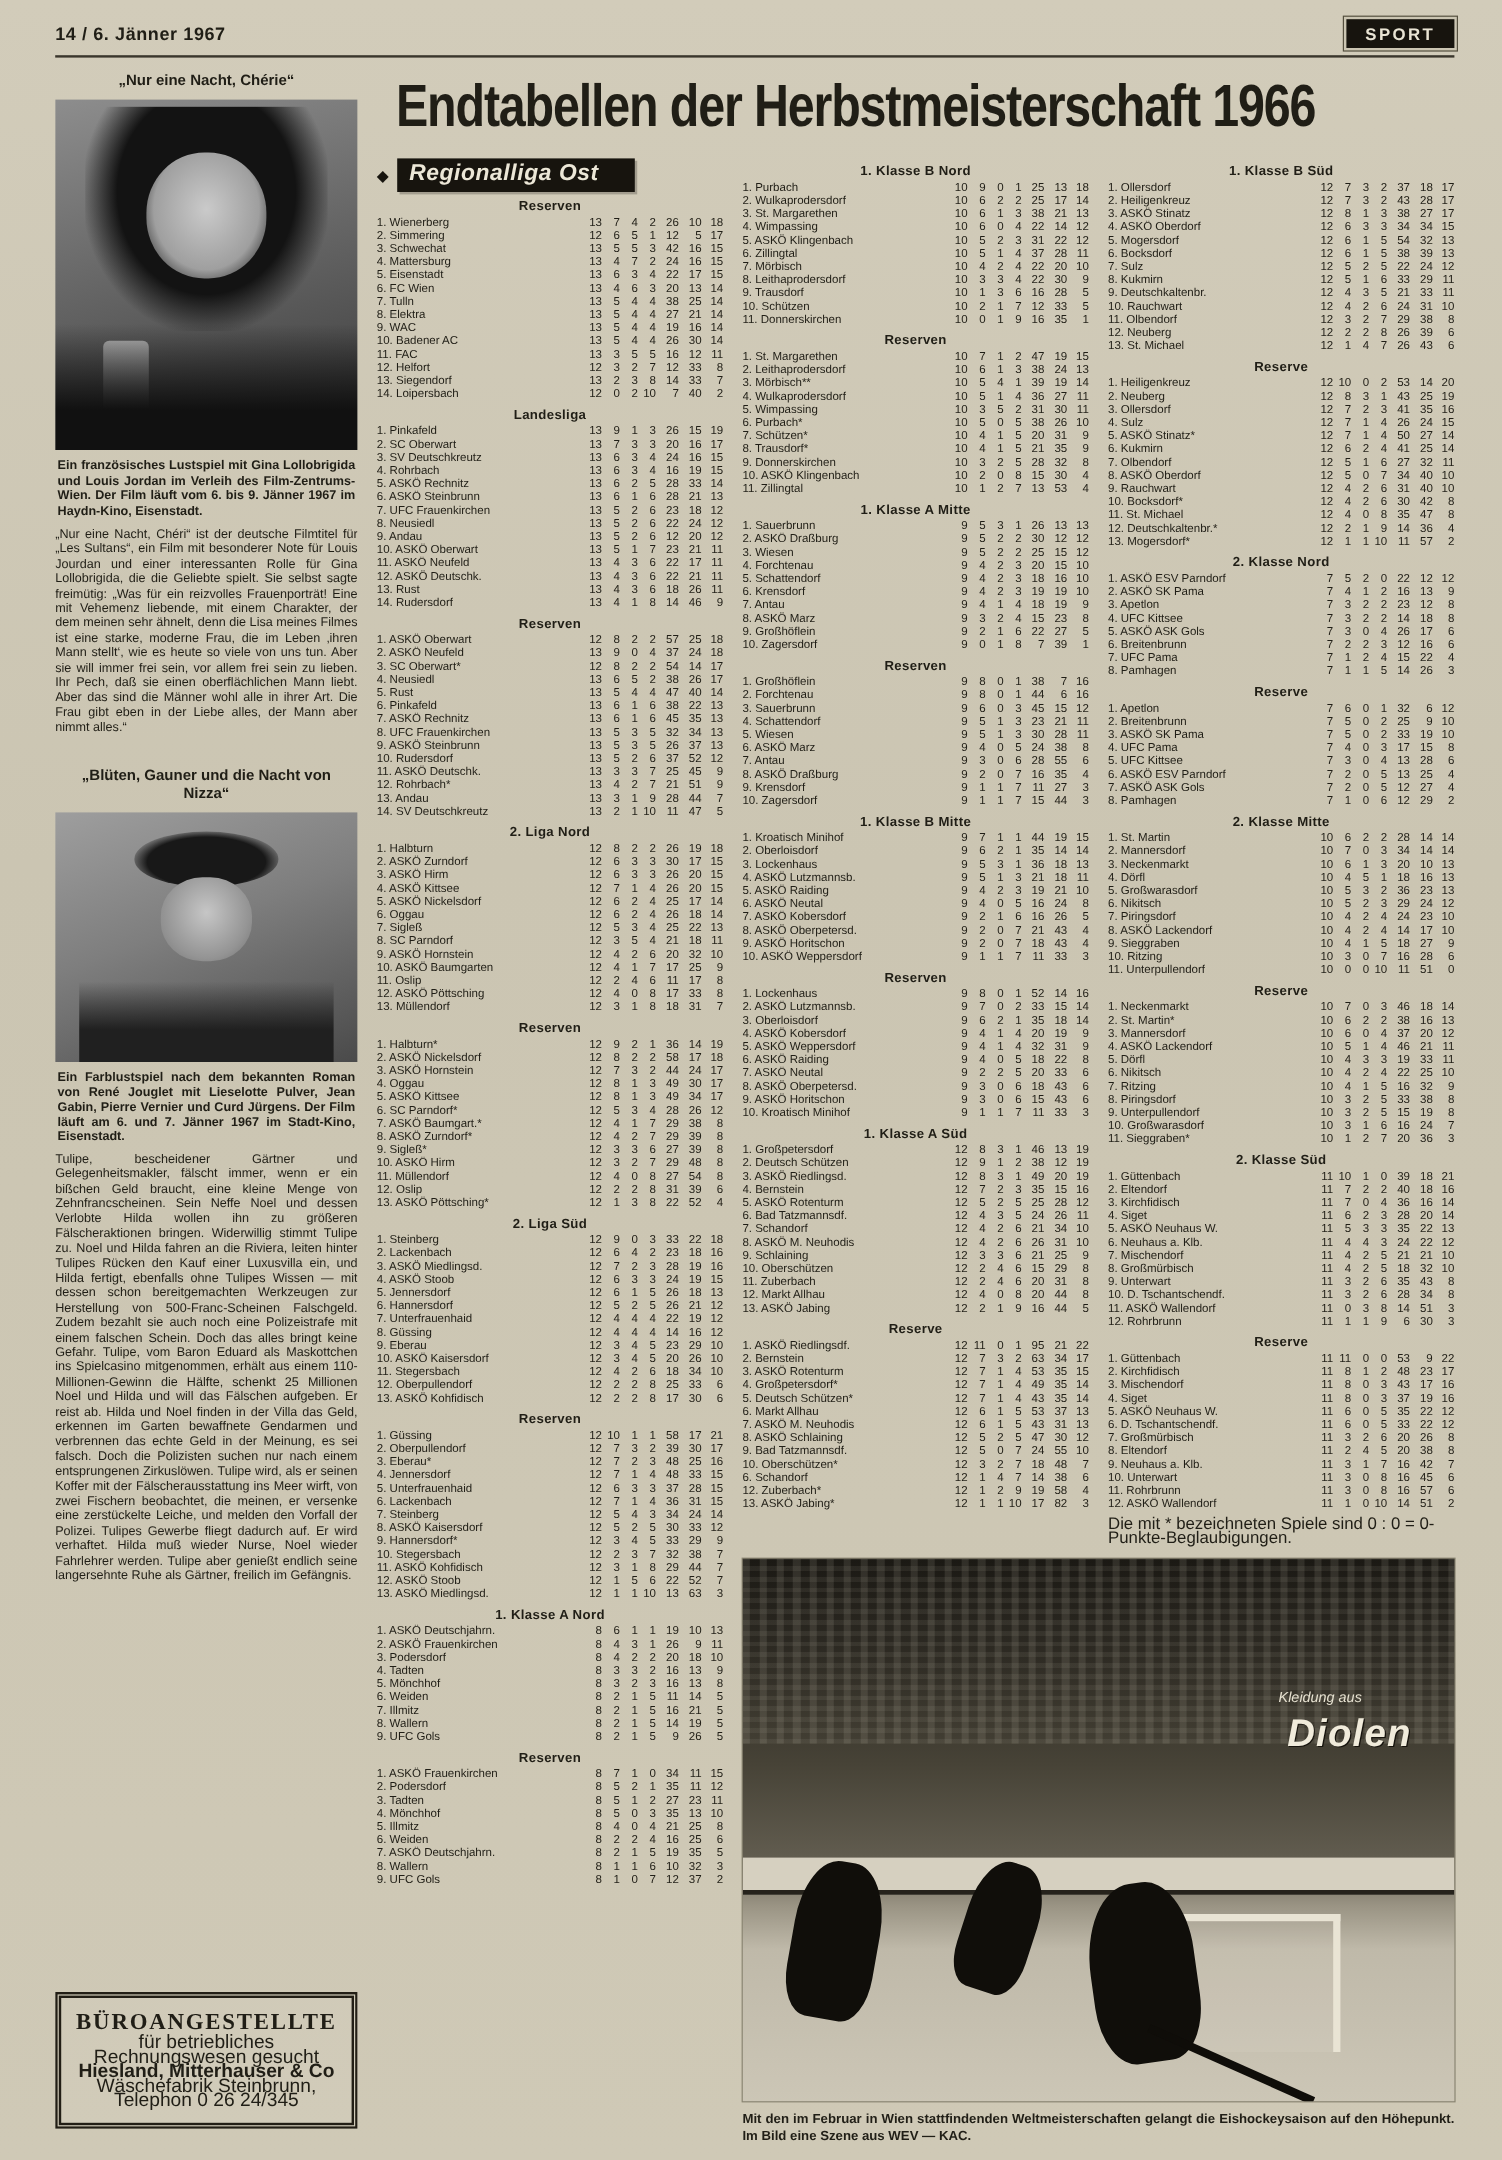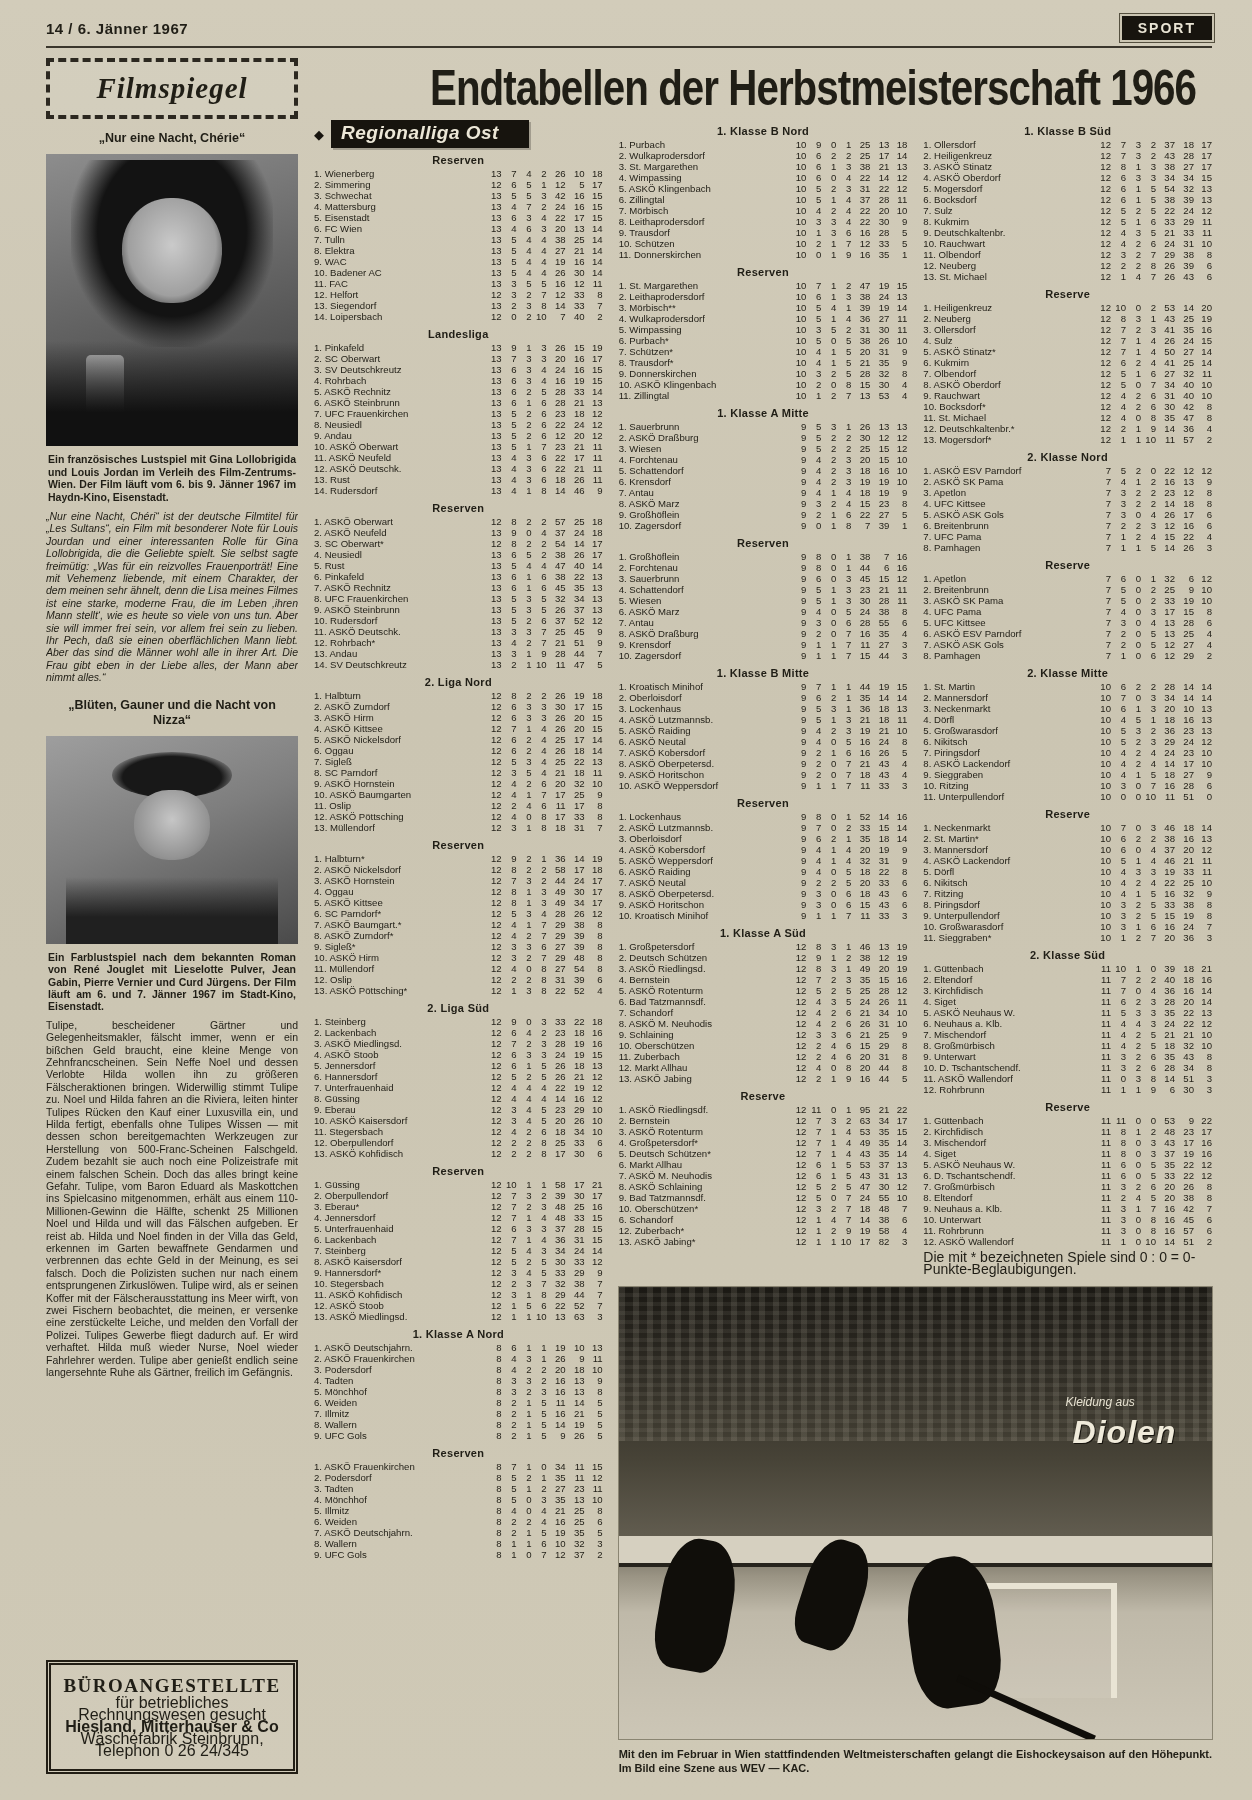--- a/index.html
+++ b/index.html
@@ -35,30 +35,30 @@
     background:linear-gradient(180deg,rgba(235,230,214,.65),rgba(235,230,214,.12));}
   .photo2{height:208px;background:linear-gradient(160deg,#a59e8d 0%,#847e6d 45%,#4e4a3d 100%);}
   .photo2 .hat{position:absolute;top:8%;left:26%;width:48%;height:22%;border-radius:50%;
     background:radial-gradient(ellipse at 50% 55%,#1b1812 58%,rgba(27,24,18,0) 78%);}
   .photo2 .face2{position:absolute;top:26%;left:35%;width:30%;height:34%;border-radius:46%;
     background:radial-gradient(ellipse at 50% 42%,#cfc6af 0%,#9d947c 66%,rgba(0,0,0,0) 95%);}
   .photo2 .coat{position:absolute;bottom:0;left:8%;width:84%;height:32%;
     background:linear-gradient(180deg,rgba(0,0,0,0) 0%,#232018 60%);}
   .fs-caption{font-size:10.5px;font-weight:bold;line-height:12.5px;text-align:justify;margin:7px 2px;}
   .fs-body{font-size:10.5px;line-height:12.4px;text-align:justify;}
-  .fs-body1{max-height:300px;overflow:hidden;margin-bottom:12px;font-style:italic;}
+  .fs-body1{max-height:300px;overflow:hidden;margin-bottom:24px;}
   .fs-intro{font-weight:bold;margin:7px 2px 6px;}
   .fs-body2{flex:1;overflow:hidden;}
   .fs-ad{margin-top:10px;border:5px double #221e15;padding:10px 8px 12px;text-align:center;background:rgba(255,255,255,.05);}
   .fs-ad-title{font-family:"Liberation Serif",serif;font-weight:bold;font-size:19px;letter-spacing:1.5px;}
   .fs-ad-line{font-size:16px;margin-top:0;line-height:12px;}
   .fs-ad-line.b{font-weight:bold;}
   
   .sport{flex:1;display:flex;flex-direction:column;min-width:0;}
-  .headline{text-align:right;margin:2px 0 8px;line-height:48px;white-space:nowrap;}
+  .headline{text-align:left;margin:2px 0 20px;line-height:48px;white-space:nowrap;}
   .headline span{display:inline-block;font-weight:bold;font-size:42px;letter-spacing:-1px;
     transform:scale(.96,1.18);transform-origin:center top;}
   .tables-grid{display:grid;grid-template-columns:1fr 1fr 1fr;column-gap:16px;align-content:start;flex:1;}
   .tcol{min-width:0;}
   .tcol1{grid-column:1;grid-row:1/3;}
   .tcol2{grid-column:2;grid-row:1;}
   .tcol3{grid-column:3;grid-row:1;}
   .photo-block{grid-column:2/4;grid-row:2;margin-top:12px;align-self:end;}
   
   .banner-row{display:flex;align-items:center;gap:7px;margin:1px 0 5px;}
@@ -101,23 +101,20 @@
 <div class="page">
 
   <div class="masthead">
     <div class="folio">14  /  6. Jänner 1967</div>
     <div class="sport-badge">SPORT</div>
   </div>
 
   <div class="content">
 
     <aside class="film">
-      <div class="fs-titlebox">
-        <div class="fs-title">Filmspiegel</div>
-      </div>
       <div class="fs-h">„Nur eine Nacht, Chérie“</div>
       <div class="fs-photo photo1">
         <div class="hair"></div>
         <div class="face"></div>
         <div class="glass"></div>
         <div class="shoulders"></div>
       </div>
       <div class="fs-caption">Ein französisches Lustspiel mit Gina Lollobrigida und Louis Jordan im Verleih des Film-Zentrums-Wien. Der Film läuft vom 6. bis 9. Jänner 1967 im Haydn-Kino, Eisenstadt.</div>
       <div class="fs-body fs-body1">„Nur eine Nacht, Chéri“ ist der deutsche Filmtitel für „Les Sultans“, ein Film mit besonderer Note für Louis Jourdan und einer interessanten Rolle für Gina Lollobrigida, die die Geliebte spielt. Sie selbst sagte freimütig: „Was für ein reizvolles Frauenporträt! Eine mit Vehemenz liebende, mit einem Charakter, der dem meinen sehr ähnelt, denn die Lisa meines Filmes ist eine starke, moderne Frau, die im Leben ‚ihren Mann stellt‘, wie es heute so viele von uns tun. Aber sie will immer frei sein, vor allem frei sein zu lieben. Ihr Pech, daß sie einen oberflächlichen Mann liebt. Aber das sind die Männer wohl alle in ihrer Art. Die Frau gibt eben in der Liebe alles, der Mann aber nimmt alles.“</div>
       <div class="fs-h">„Blüten, Gauner und die Nacht von Nizza“</div>

